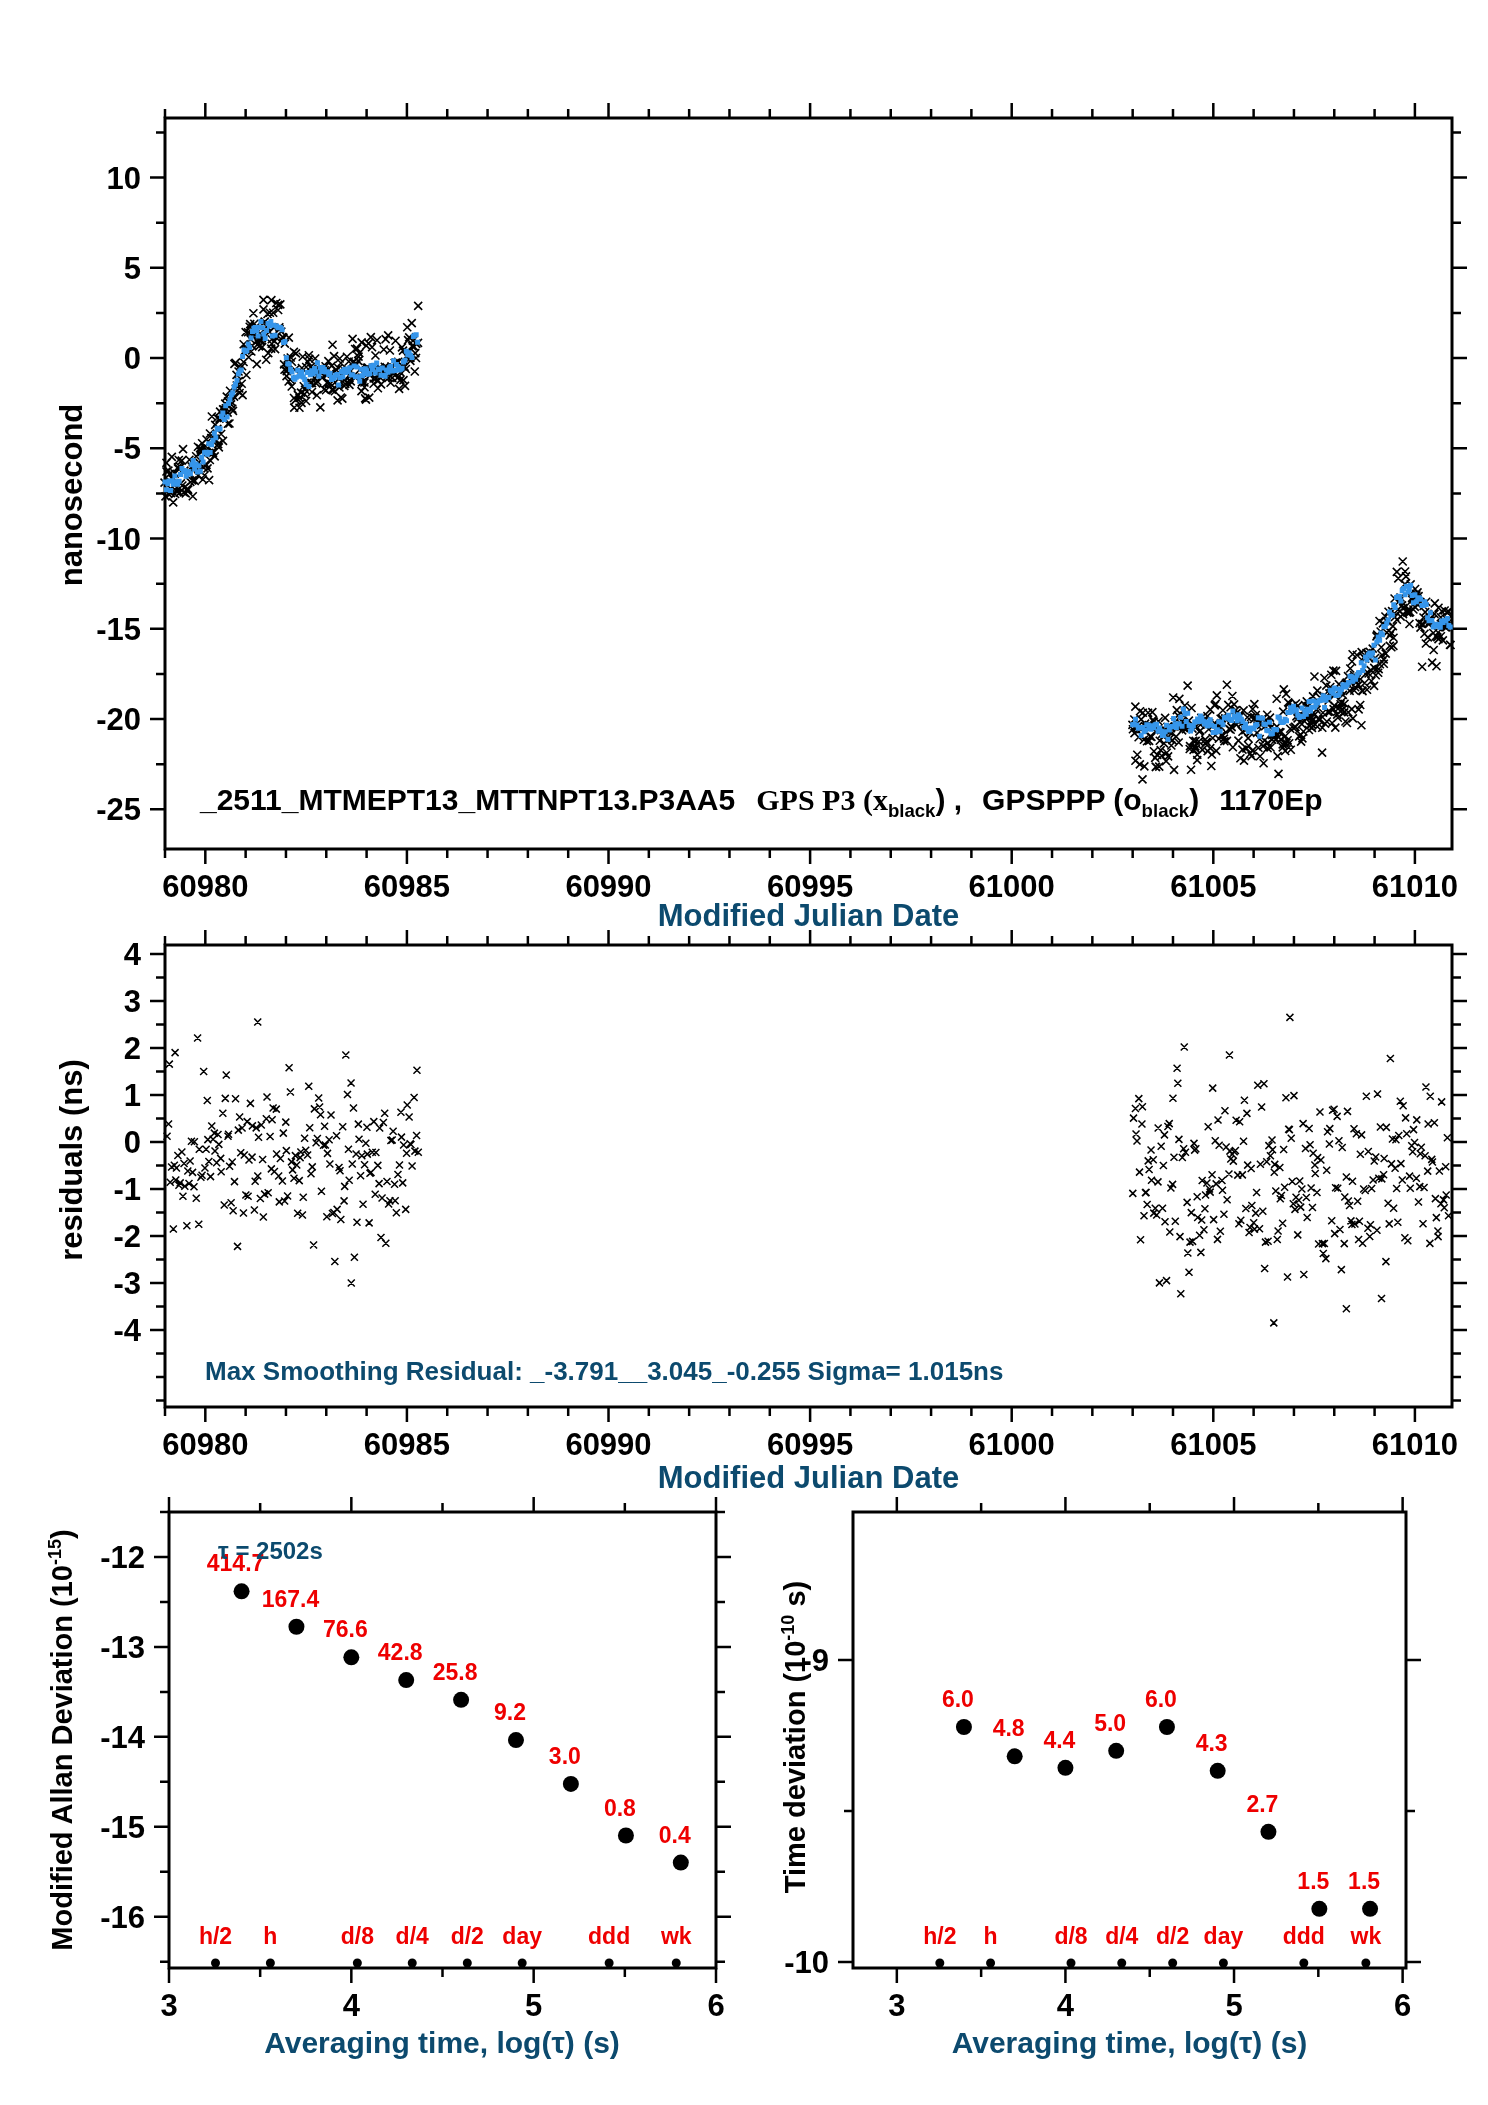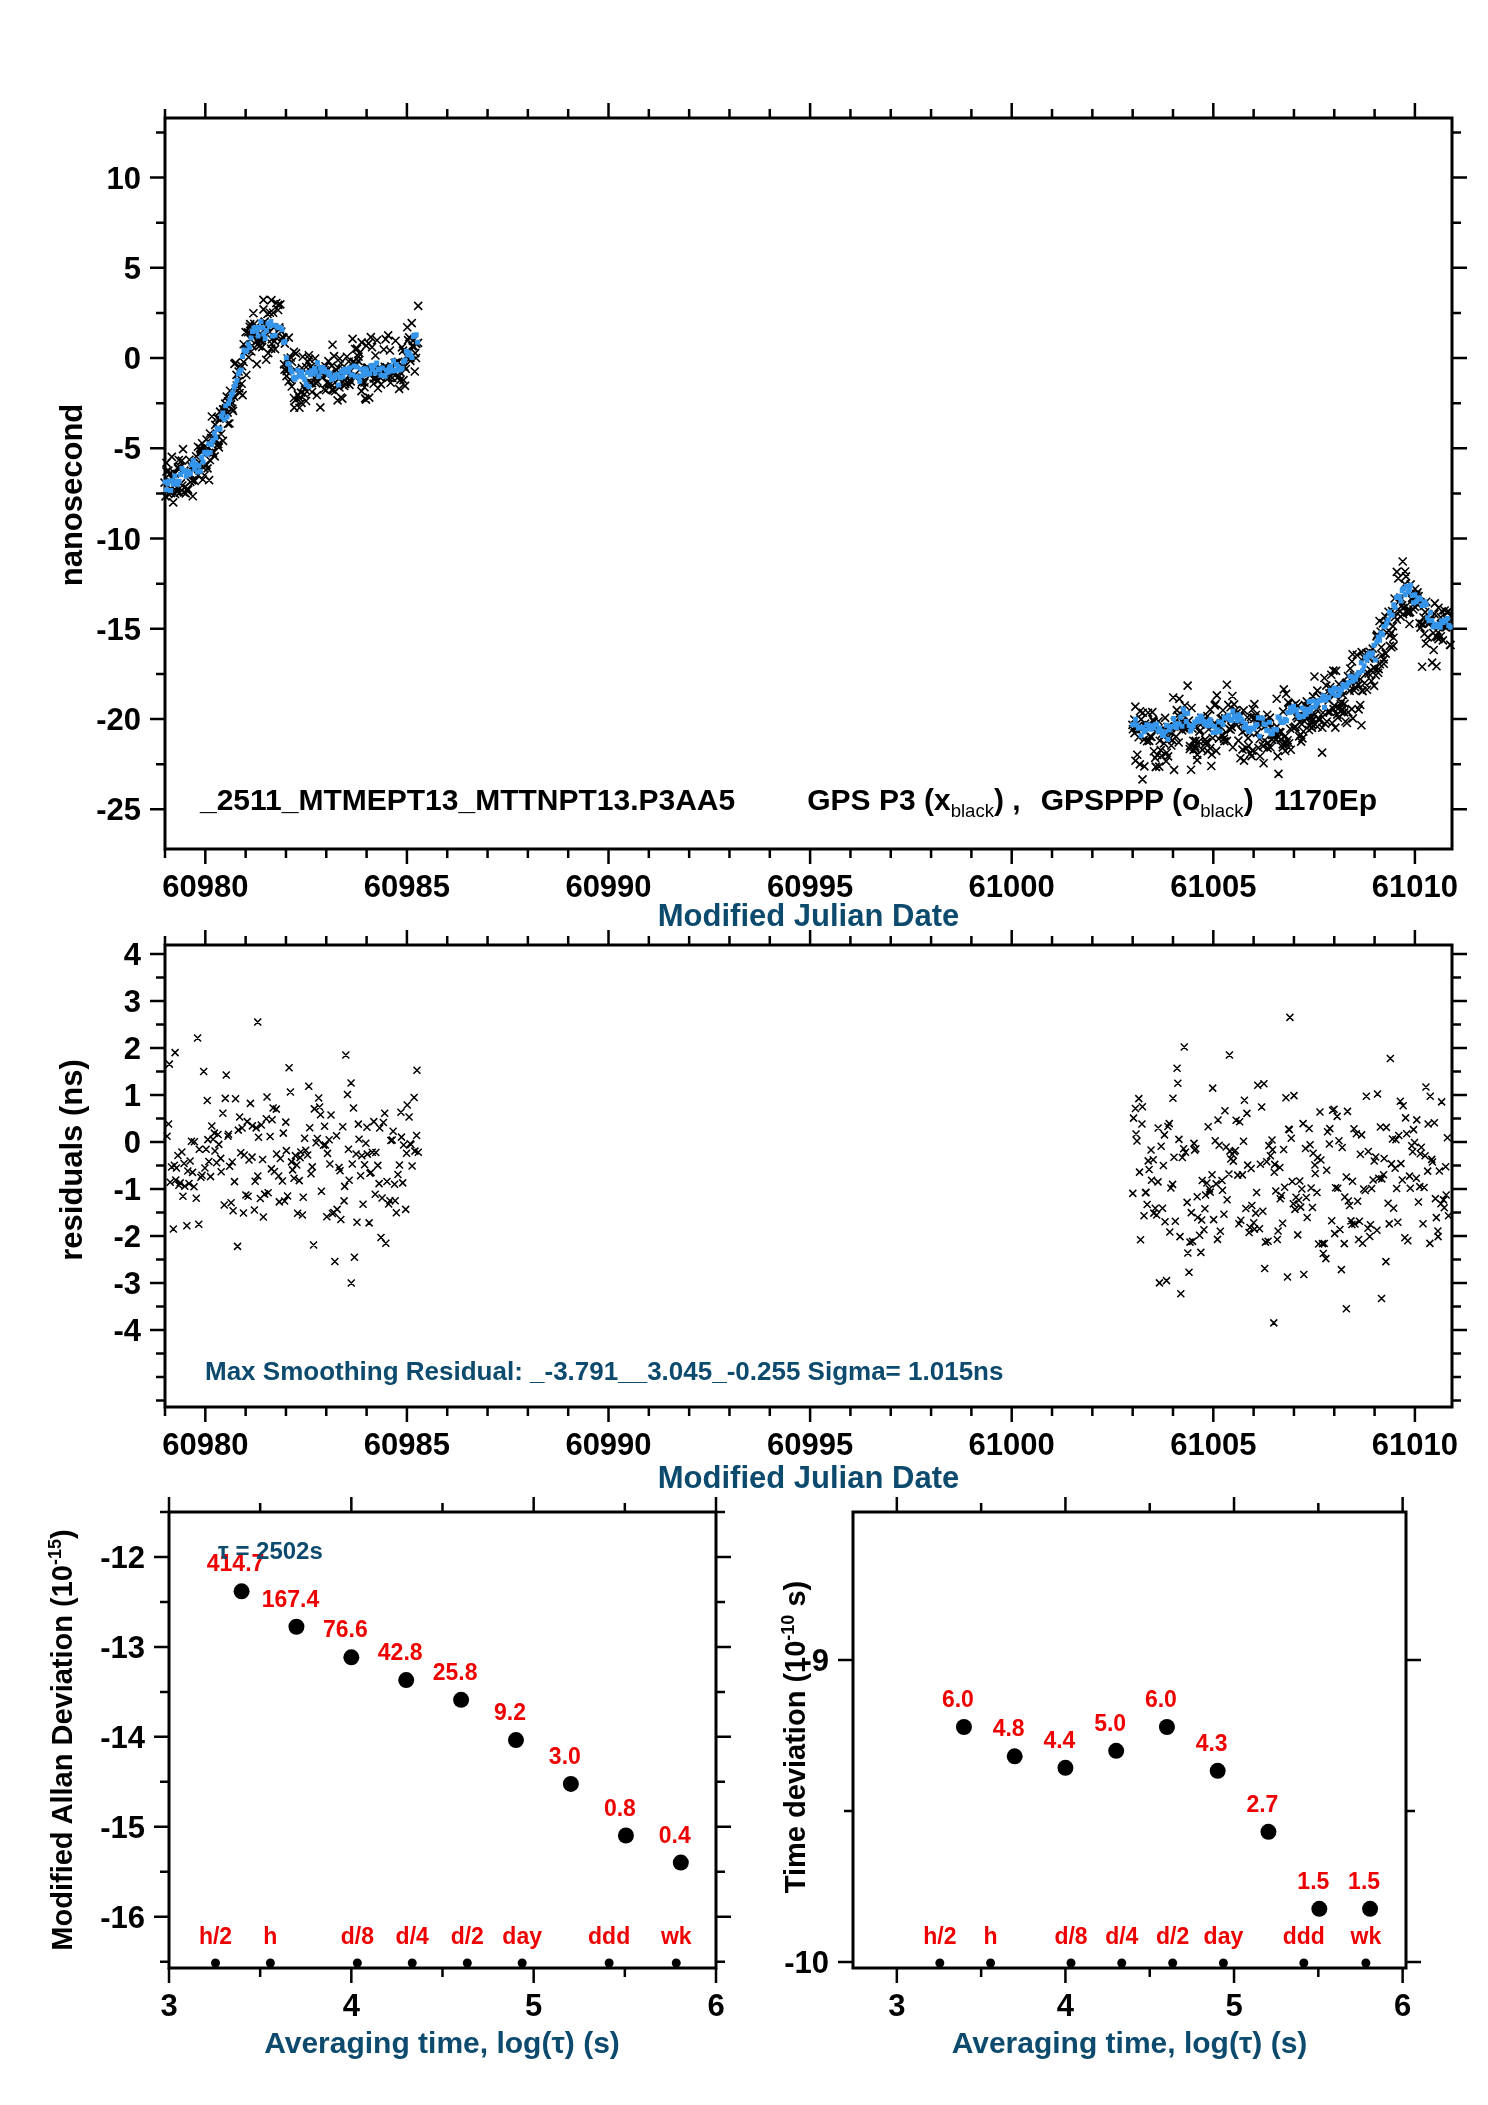--- a/index.html
+++ b/index.html
@@ -2,23 +2,23 @@
 <html><head>
 <meta charset="utf-8">
 <style>
   html,body{margin:0;padding:0;background:#ffffff;}
   #stage{position:relative;width:1488px;height:2105px;background:#ffffff;overflow:hidden;
          font-family:"Liberation Sans", sans-serif;}
   .lbl{position:absolute;font-weight:bold;color:#0c4a6e;white-space:nowrap;}
   .vlabel{position:absolute;transform:translate(-50%,-50%) rotate(-90deg);white-space:nowrap;
           font-weight:bold;color:#000;}
   .title-row{position:absolute;font-weight:bold;color:#000;white-space:nowrap;}
-  .title-row sub{font-size:0.62em;font-weight:normal;text-align:center;}
+  .title-row sub{font-size:0.62em;font-weight:bold;text-align:center;}
   .vlabel sup{font-size:0.62em;font-weight:bold;}
-  .gap1{margin-left:72px;}
+  .gap1{margin-left:21px;font-family:Liberation Serif, serif;}
   .gap2{margin-left:20px;text-align:right;}
   svg{position:absolute;left:0;top:0;}
   text{font-family:"Liberation Sans", sans-serif;font-weight:bold;}
 </style>
 </head>
 <body>
 
 <div id="stage">
 
   <svg id="plots" width="1488" height="2105" viewBox="0 0 1488 2105">

